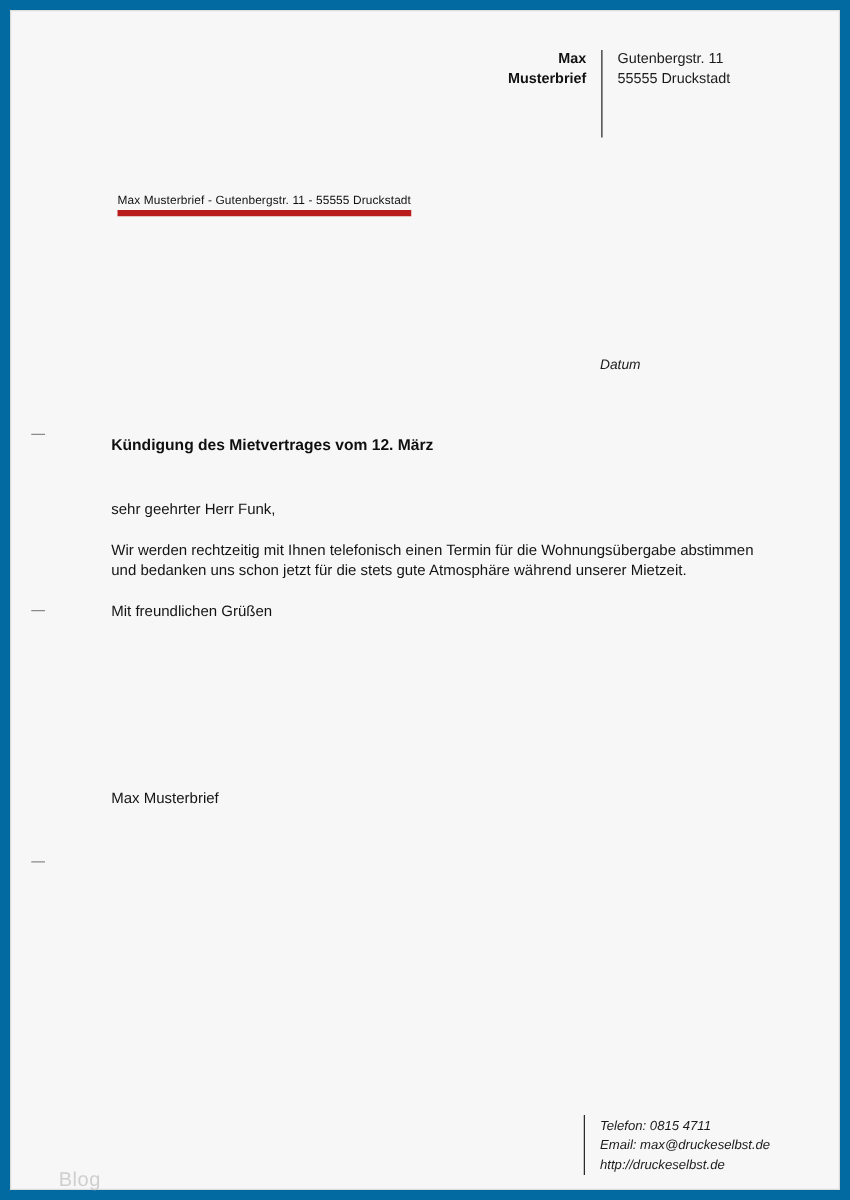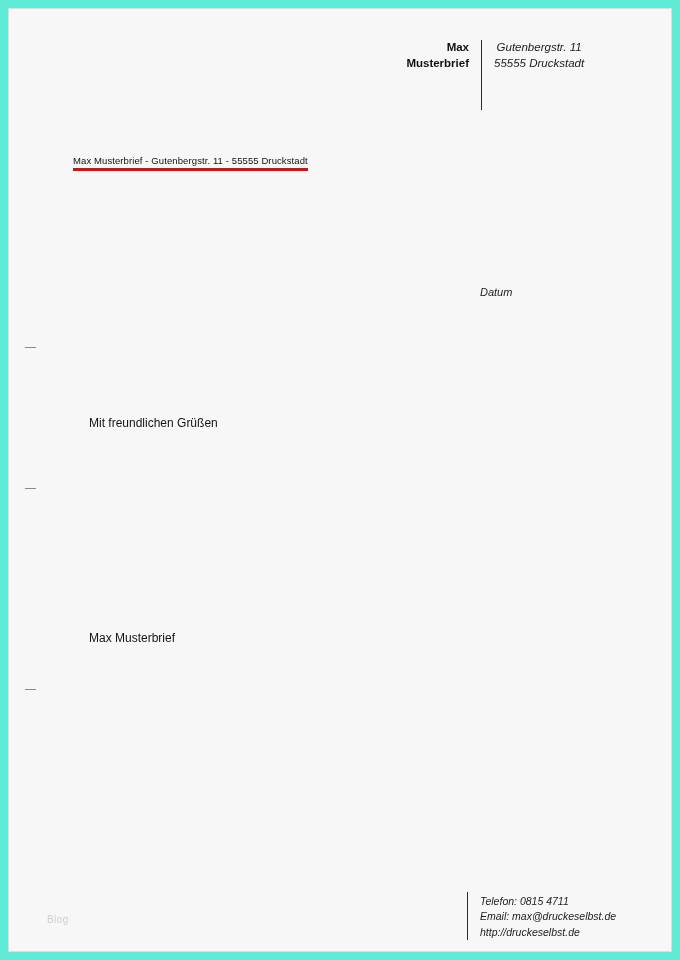--- a/index.html
+++ b/index.html
@@ -9,21 +9,21 @@
   }
   body {
     width: 680px;
     height: 960px;
     font-family: "Liberation Sans", sans-serif;
   }
   .page {
     position: relative;
     width: 680px;
     height: 960px;
-    background: #5eead4;
+    background: #0369a1;
     box-sizing: border-box;
     overflow: hidden;
   }
   .sheet {
     position: absolute;
     left: 8px;
     top: 8px;
     width: 664px;
     height: 944px;
     background: #f7f7f7;
@@ -52,33 +52,31 @@
     width: 1px;
     height: 70px;
     background: #2b2b2b;
     margin-top: 1px;
   }
   .lh-addr {
     font-size: 11.5px;
     line-height: 16px;
     color: #1b1b1b;
     padding-left: 12px;
-    font-style: italic;
-    text-align: center;
   }
 
   
   .sender-line {
     position: absolute;
-    left: 64px;
+    left: 85px;
     top: 146px;
     font-size: 9.5px;
     letter-spacing: 0.1px;
     color: #111111;
-    border-bottom: 3px solid #b91c1c;
+    border-bottom: 5px solid #b91c1c;
     padding-bottom: 2px;
   }
 
   
   .recipient {
     position: absolute;
     left: 80px;
     top: 197px;
     font-size: 12px;
     line-height: 15.3px;
@@ -161,22 +159,22 @@
     padding-left: 12px;
     font-size: 10.5px;
     line-height: 15.5px;
     font-style: italic;
     color: #1b1b1b;
   }
 
   .watermark {
     position: absolute;
     left: 38px;
-    top: 905px;
-    font-size: 10px;
+    top: 927px;
+    font-size: 16px;
     color: #cfcfcf;
     letter-spacing: 0.4px;
   }
 </style>
 </head>
 <body>
 
 <div class="page">
   <div class="sheet">
 
@@ -190,24 +188,27 @@
         <div>Gutenbergstr. 11</div>
         <div>55555 Druckstadt</div>
       </div>
     </div>
 
     <div class="sender-line">Max Musterbrief - Gutenbergstr. 11 - 55555 Druckstadt</div>
 
 
     <div class="date">Datum</div>
 
+    <div class="subject">Kündigung des Mietvertrages vom 12. März</div>
 
     <div class="body">
       <p class="tight">
+        <span class="salutation-line">sehr geehrter Herr Funk,</span>
       </p>
+      <p>Wir werden rechtzeitig mit Ihnen telefonisch einen Termin für die Wohnungsübergabe abstimmen und bedanken uns schon jetzt für die stets gute Atmosphäre während unserer Mietzeit.</p>
       <p>Mit freundlichen Grüßen</p>
     </div>
 
     <div class="signature">Max Musterbrief</div>
 
     <div class="fold fold-1"></div>
     <div class="fold fold-2"></div>
     <div class="fold fold-3"></div>
 
     <div class="footer">

